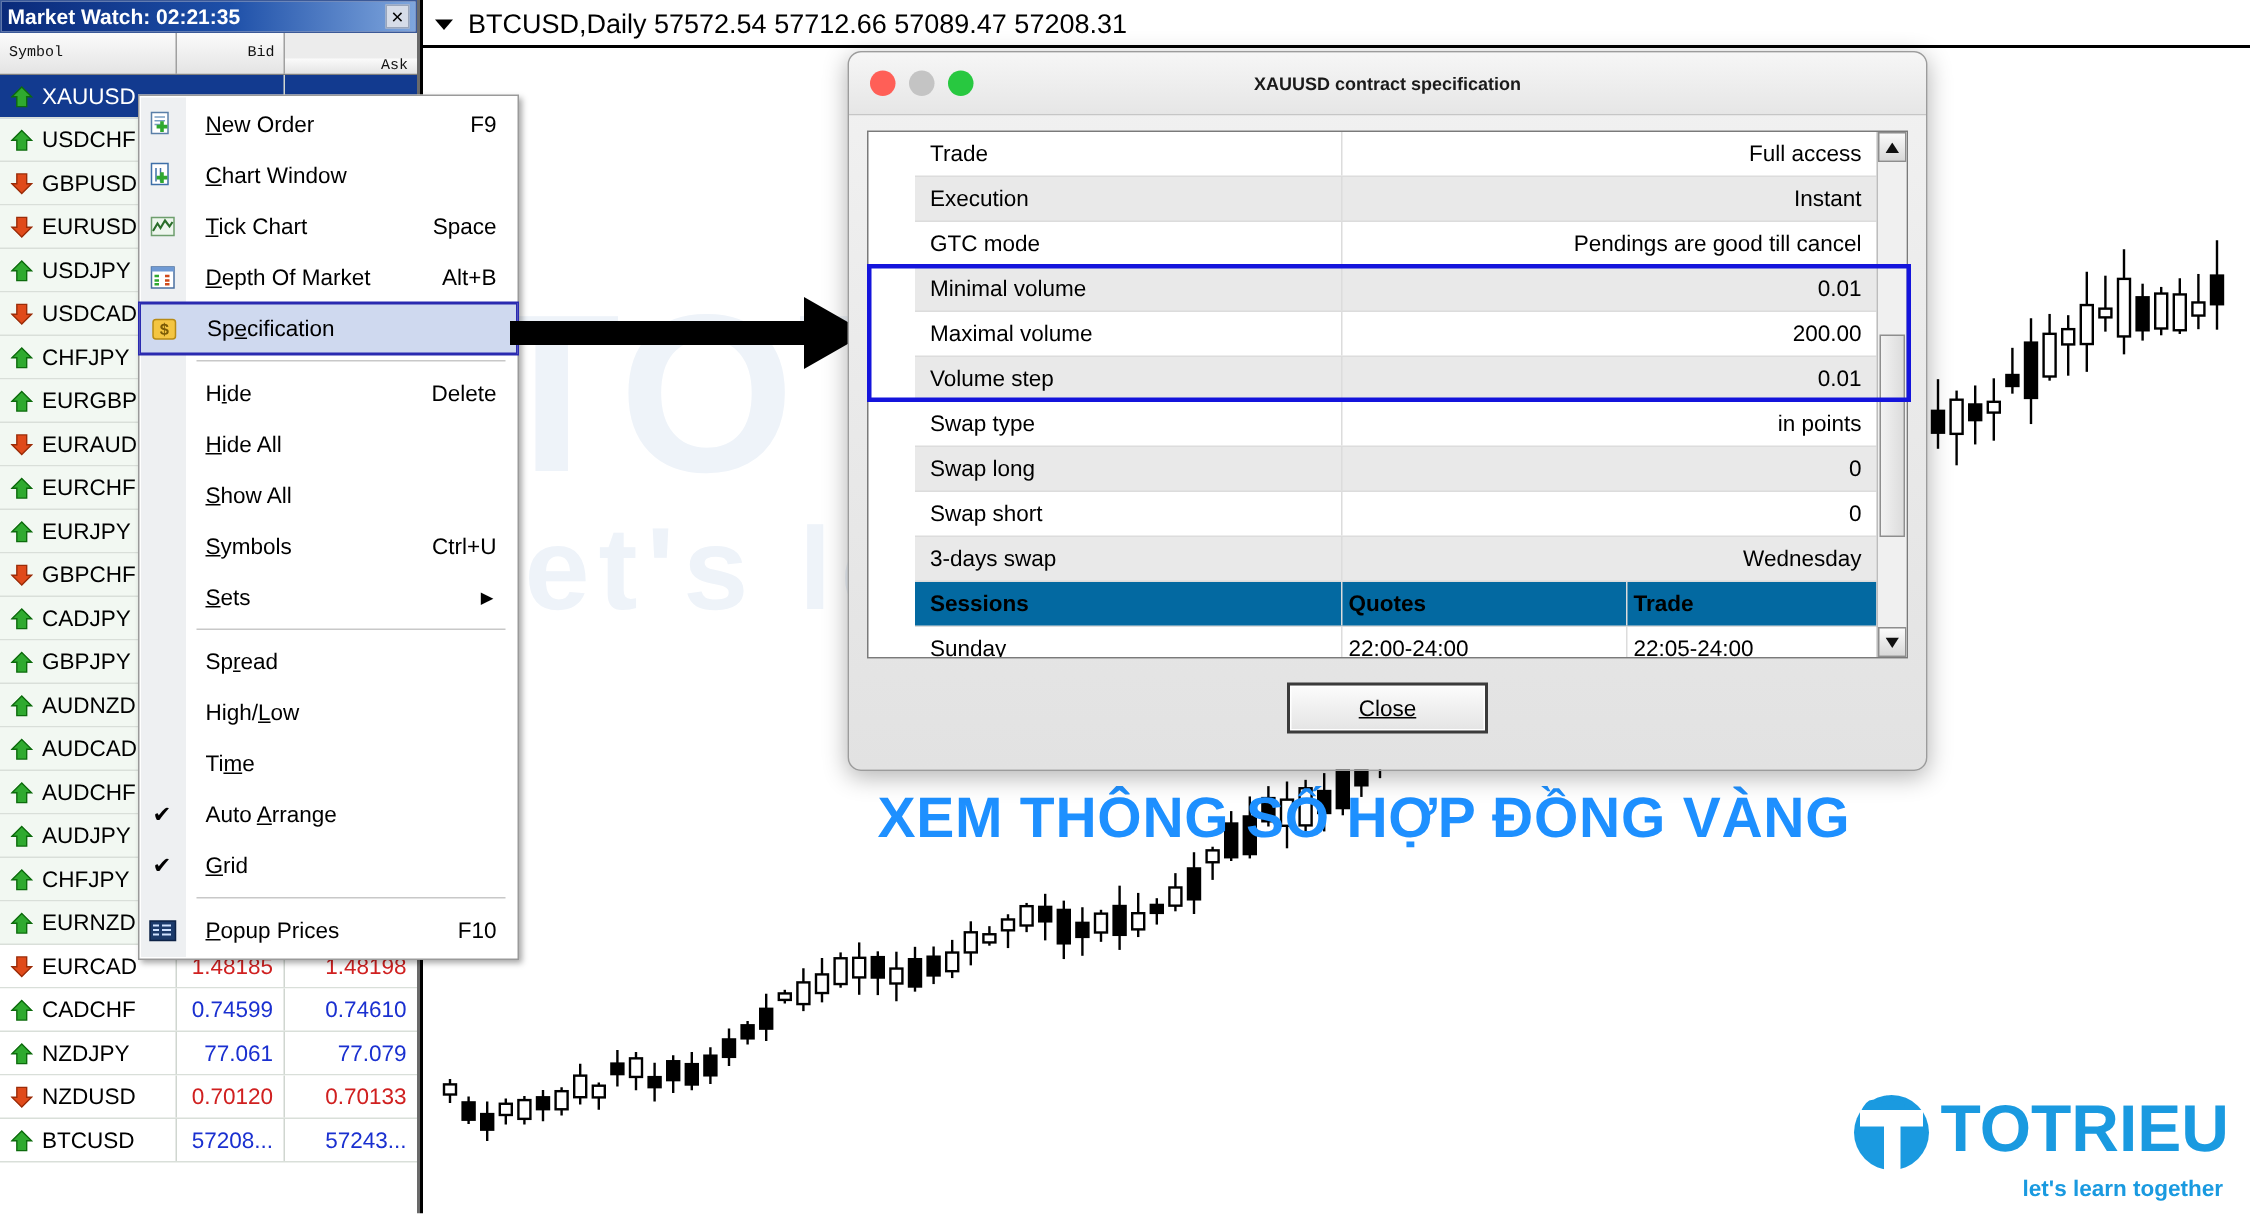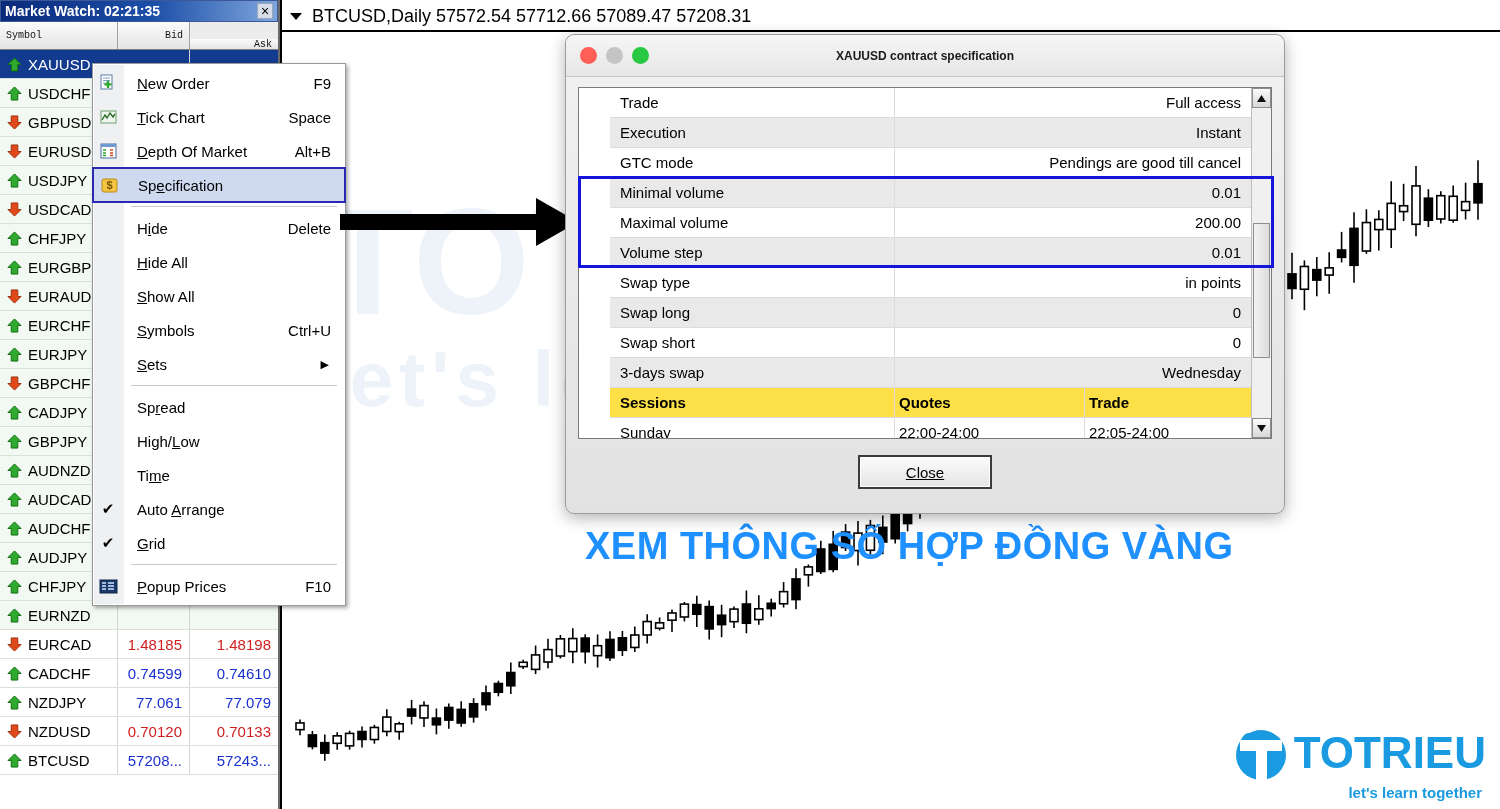--- a/index.html
+++ b/index.html
@@ -190,21 +190,21 @@
     display: flex;
   }
   #spec-table { flex: 1; padding-left: 31px; }
   .spec-row { display: flex; height: 30px; border-bottom: 1px solid #dcdcdc; font-size: 15px; color:#000;}
   .spec-row.odd  { background: #ffffff; }
   .spec-row.even { background: #e9e9e9; }
   .spec-row .k { width: 285px; padding-left: 10px; display: flex; align-items: center;
                  border-right: 1px solid #dcdcdc; }
   .spec-row .v { flex: 1; padding-right: 10px; display: flex; align-items: center;
                  justify-content: flex-end; }
-  .spec-row.session-head { font-weight: bold; background: #fde047; }
+  .spec-row.session-head { font-weight: bold; background: #0369a1; }
   .spec-row.session-head .k { width: 285px; }
   .sess-row .k  { width: 285px; }
   .sess-row .c2 { width: 190px; display: flex; align-items: center; padding-left: 4px;
                   border-right: 1px solid #dcdcdc;}
   .sess-row .c3 { flex: 1; display: flex; align-items: center; padding-left: 4px; }
   #spec-scrollbar {
     width: 20px; background: #f0f0f0; border-left: 1px solid #bdbdbd;
     position: relative;
   }
   .sb-btn {
@@ -738,20 +738,31 @@
           <path d="M4 4h7M4 6.5h7M4 9h5" stroke="#7ba0c4" stroke-width="1"></path>
           <path d="M11 11h3v3h3v3h-3v3h-3v-3H8v-3h3z" fill="#2fa82f" transform="translate(-1,-2) scale(0.8)"></path>
         </svg>
       </div>
       <div class="cm-label"><span class="u">N</span>ew Order</div>
       <div class="cm-accel">F9</div>
     </div>
     <div class="cm-item">
       <div class="cm-ico">
         <svg width="19" height="19" viewBox="0 0 19 19">
+          <rect x="2" y="1" width="11" height="14" fill="#fff" stroke="#3e6fa8"></rect>
+          <path d="M5 4v9M8 4v9" stroke="#3e6fa8" stroke-width="1"></path>
+          <path d="M11 11h3v3h3v3h-3v3h-3v-3H8v-3h3z" fill="#2fa82f" transform="translate(-1,-2) scale(0.8)"></path>
+        </svg>
+      </div>
+      <div class="cm-label"><span class="u">C</span>hart Window</div>
+      <div class="cm-accel"></div>
+    </div>
+    <div class="cm-item">
+      <div class="cm-ico">
+        <svg width="19" height="19" viewBox="0 0 19 19">
           <rect x="2" y="3" width="15" height="12" fill="#eef6ee" stroke="#6e9e6e"></rect>
           <path d="M3 12 L6 7 L8 10 L11 5 L14 9 L16 6" stroke="#2a6e2a" stroke-width="1.4" fill="none"></path>
         </svg>
       </div>
       <div class="cm-label"><span class="u">T</span>ick Chart</div>
       <div class="cm-accel">Space</div>
     </div>
     <div class="cm-item">
       <div class="cm-ico">
         <svg width="19" height="19" viewBox="0 0 19 19">

